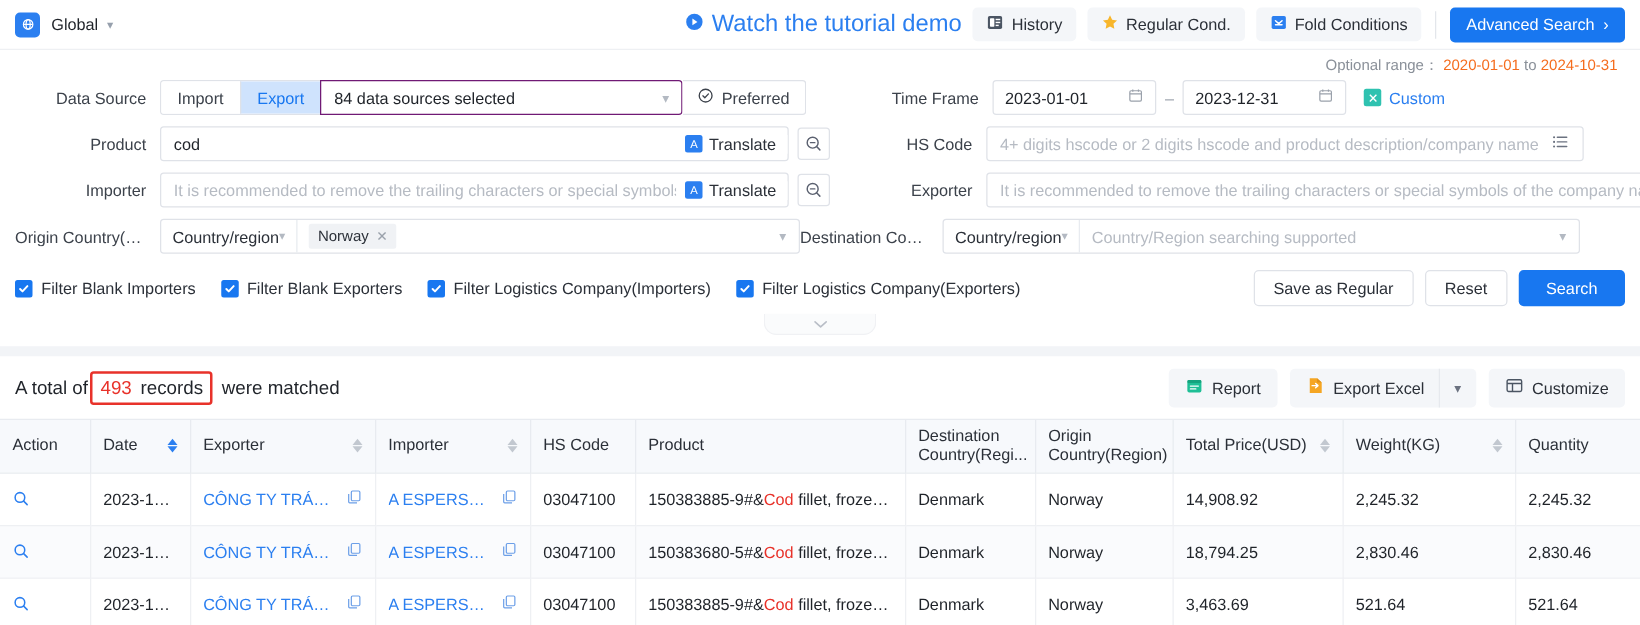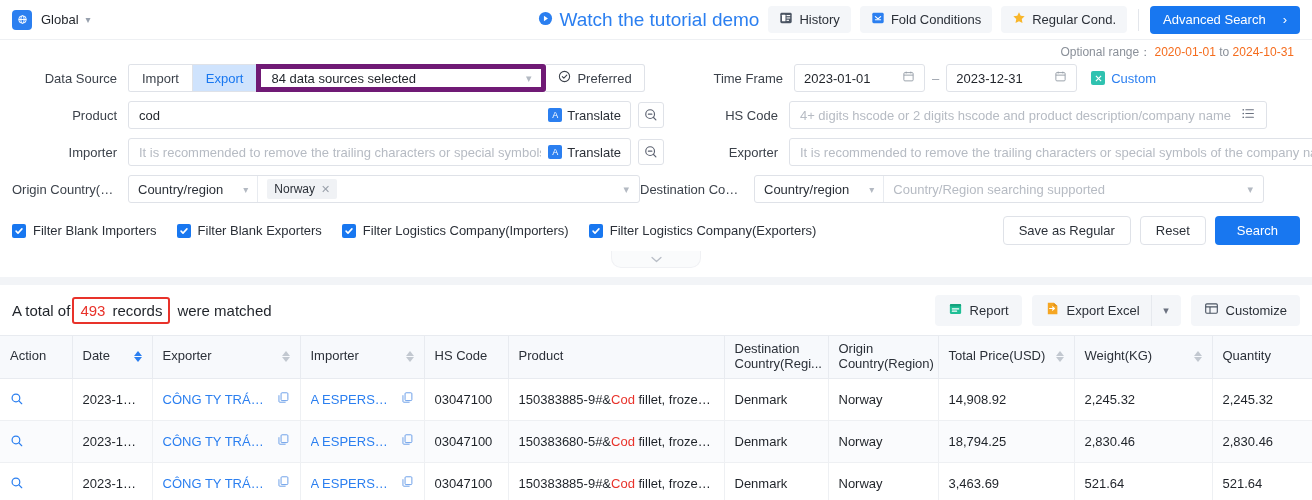--- a/index.html
+++ b/index.html
@@ -31,21 +31,21 @@
     color: #2b7ff0; font-size: 19px; cursor: pointer;
   }
   .chip {
     display: flex; align-items: center; gap: 6px;
     height: 27px; padding: 0 11px; border-radius: 4px;
     background: #f4f6f9; color: #2b3038; font-size: 13px; cursor: pointer;
     white-space: nowrap;
   }
   .divider-v { width: 1px; height: 22px; background: #e3e6eb; margin: 0 2px; }
   .adv-btn {
-    display: flex; align-items: center; gap: 17px;
+    display: flex; align-items: center; gap: 7px;
     height: 28px; padding: 0 13px; border-radius: 4px;
     background: #1877f0; color: #fff; font-size: 13px; cursor: pointer;
     white-space: nowrap;
   }
 
   
   .filters { position: relative; padding: 6px 12px 0 12px; }
   .opt-range {
     position: absolute; right: 18px; top: 4px;
     font-size: 12px; color: #8a9099; white-space: nowrap;
@@ -70,21 +70,21 @@
     display: flex; height: 28px; border: 1px solid #dfe2e8; border-radius: 3px 0 0 3px;
     border-right: none; overflow: hidden; flex: 0 0 auto;
   }
   .seg div {
     padding: 0 13px; display: flex; align-items: center; cursor: pointer;
     font-size: 13px; color: #3c424b; background: #fff;
   }
   .seg div + div { border-left: 1px solid #dfe2e8; }
   .seg div.active { background: #cfe3fd; color: #1877f0; }
   .ds-select {
-    flex: 1; height: 28px; border: 5px solid #701a75; border-radius: 0 3px 3px 0;
+    flex: 1; height: 28px; border: 1px solid #701a75; border-radius: 0 3px 3px 0;
     display: flex; align-items: center; padding: 0 10px; cursor: pointer;
     background: #fff;
   }
   .ds-select span.val { color: #1f2329; font-size: 13px; }
   .ds-select .dn { margin-left: auto; color: #b3b9c2; font-size: 11px; }
   .preferred {
     display: flex; align-items: center; gap: 6px; height: 28px;
     border: 1px solid #dfe2e8; border-left: none; border-radius: 0 3px 3px 0;
     padding: 0 12px; background: #fff; cursor: pointer; font-size: 13px; color: #3c424b;
     white-space: nowrap;
@@ -127,21 +127,21 @@
     width: 26px; height: 26px; border: 1px solid #dfe2e8; border-radius: 3px;
     display: flex; align-items: center; justify-content: center; margin-left: 7px;
     background: #fff; cursor: pointer; color: #5b6170; flex: 0 0 auto;
   }
 
   .cr-wrap {
     flex: 1; height: 28px; border: 1px solid #dfe2e8; border-radius: 3px;
     display: flex; align-items: center; background: #fff; min-width: 0;
   }
   .cr-type {
-    display: flex; align-items: center; gap: 20px; height: 26px;
+    display: flex; align-items: center; gap: 0; height: 26px;
     padding: 0 9px; border-right: 1px solid #e8ebf0; cursor: pointer;
     font-size: 13px; color: #2b3038; flex: 0 0 auto;
   }
   .cr-body { flex: 1; display: flex; align-items: center; padding: 0 9px; min-width: 0; }
   .tag {
     display: inline-flex; align-items: center; gap: 6px; height: 20px;
     padding: 0 7px; background: #f0f2f5; border-radius: 2px;
     font-size: 12px; color: #2b3038;
   }
   .tag .x { color: #9aa1ab; cursor: pointer; font-size: 11px; }
@@ -283,35 +283,35 @@
               <rect x="8.6" y="7.3" width="4.2" height="1.3" fill="#fff"></rect>
               <rect x="8.6" y="10" width="2.8" height="1.3" fill="#fff"></rect>
             </svg>
         </span>
         <span>History</span>
       </div>
 
       <div class="chip">
         <span>
           <svg width="14" height="14" viewBox="0 0 16 16">
+              <path d="M8 1.4l1.95 4.1 4.5.6-3.3 3.15.82 4.47L8 11.6l-3.97 2.12.82-4.47-3.3-3.15 4.5-.6z" fill="#f8b62b"></path>
+            </svg>
+        </span>
+        <span>Regular Cond.</span>
+      </div>
+
+      <div class="chip">
+        <span>
+          <svg width="14" height="14" viewBox="0 0 16 16">
               <rect x="1.5" y="2" width="13" height="12" rx="1.6" fill="#2b7ff0"></rect>
               <path d="M5 6.4l3 2.6 3-2.6" stroke="#fff" stroke-width="1.4" fill="none" stroke-linecap="round" stroke-linejoin="round"></path>
               <path d="M5 10h6" stroke="#fff" stroke-width="1.3" stroke-linecap="round"></path>
             </svg>
         </span>
         <span>Fold Conditions</span>
-      </div>
-
-      <div class="chip">
-        <span>
-          <svg width="14" height="14" viewBox="0 0 16 16">
-              <path d="M8 1.4l1.95 4.1 4.5.6-3.3 3.15.82 4.47L8 11.6l-3.97 2.12.82-4.47-3.3-3.15 4.5-.6z" fill="#f8b62b"></path>
-            </svg>
-        </span>
-        <span>Regular Cond.</span>
       </div>
 
       <div class="divider-v"></div>
 
       <div class="adv-btn">
         <span>Advanced Search</span>
         <span>›</span>
       </div>
     </div>
   </div>

